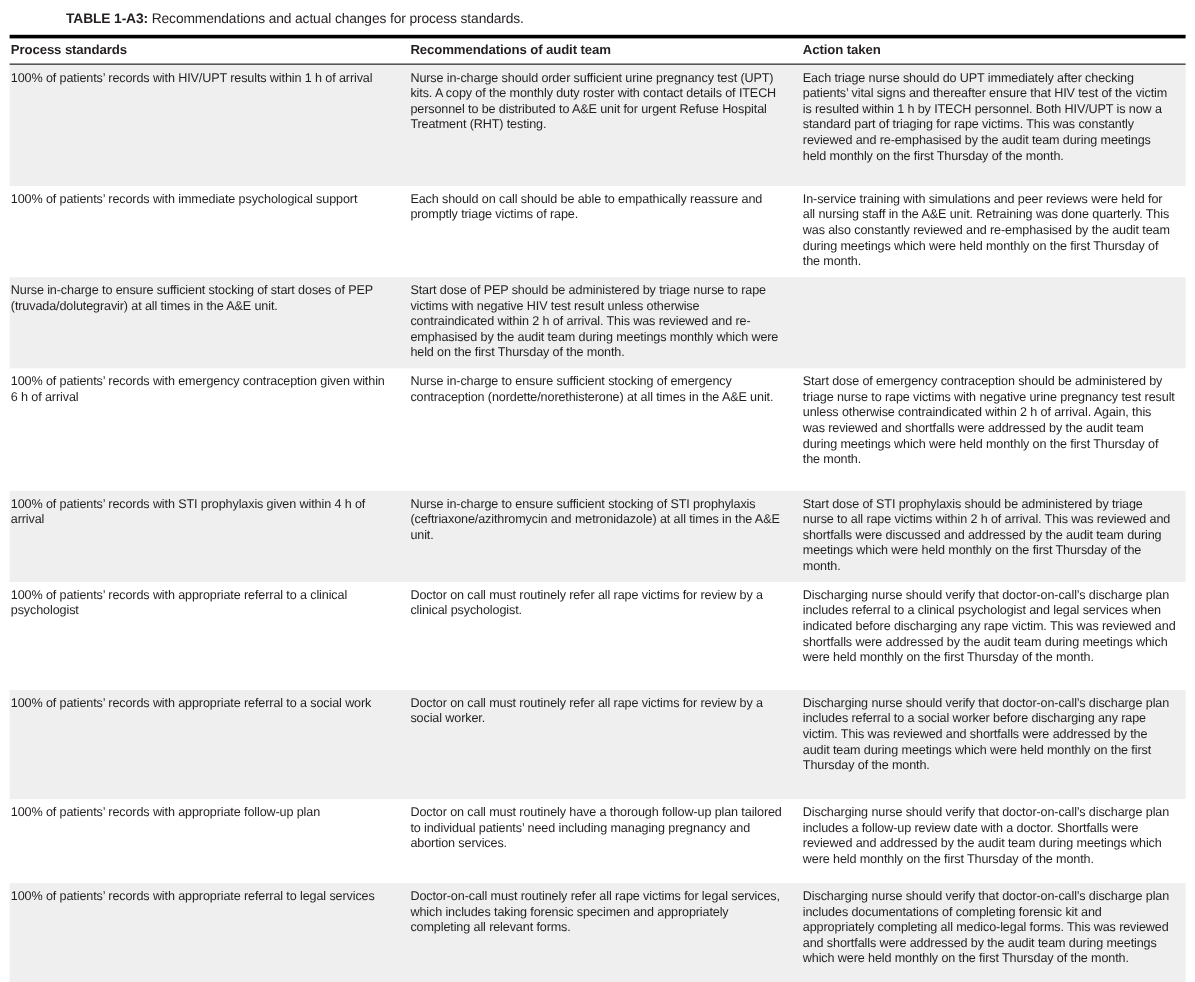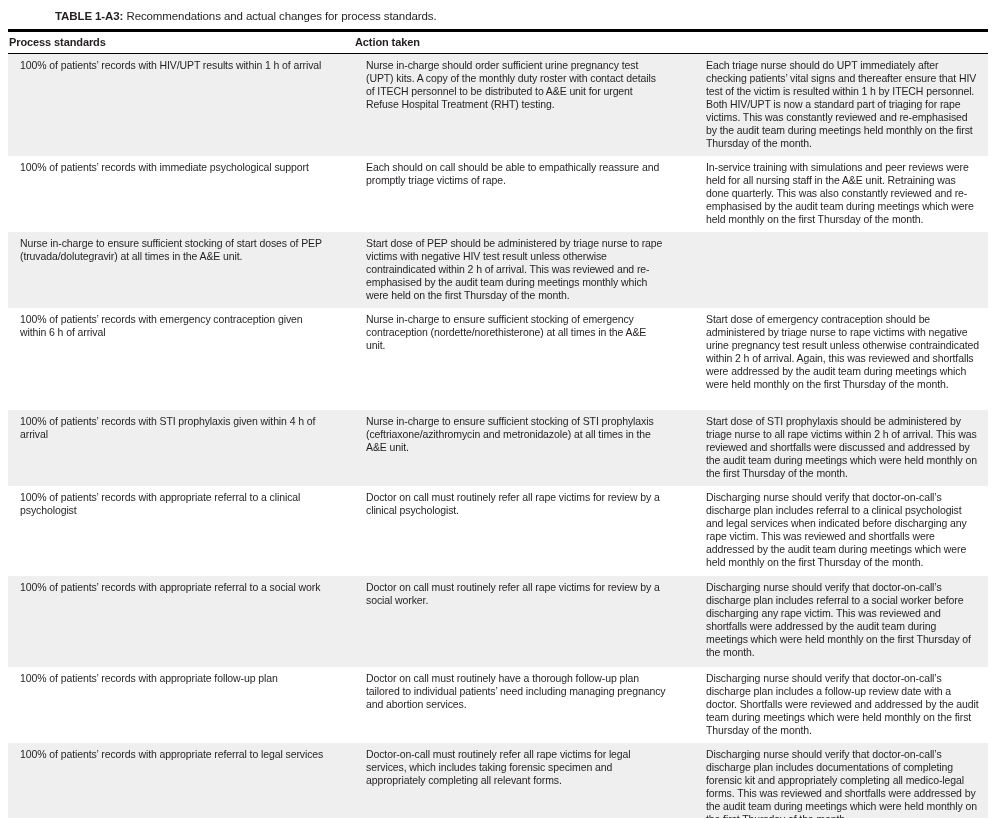--- a/index.html
+++ b/index.html
@@ -19,25 +19,25 @@
     margin-left: 46px;
   }
   .caption .bold { font-weight: bold; }
   .tbl {
     border-top: 3px solid #000000;
     border-bottom: 3px solid #000000;
   }
   .row {
     display: grid;
     grid-template-columns: 327px 321px 1fr;
-    column-gap: 19px;
+    column-gap: 6px;
   }
   .thead { border-bottom: 1px solid #000000; }
   .cell {
-    padding: 5px 8px 6px 12px;
+    padding: 5px 8px 6px 1px;
     font-size: 10.5px;
     line-height: 13px;
     letter-spacing: -0.1px;
     box-sizing: border-box;
   }
   .h {
     font-weight: bold;
     font-size: 11px;
     padding: 4px 8px 4px 1px;
   }
@@ -60,20 +60,21 @@
 <div class="page">
 
   <div class="caption">
     <span class="bold">TABLE 1-A3:</span><span> Recommendations and actual changes for process standards.</span>
   </div>
 
   <div class="tbl">
 
     <div class="row thead">
       <div class="cell h">Process standards</div>
+      <div class="cell h">Recommendations of audit team</div>
       <div class="cell h">Action taken</div>
     </div>
 
     <div class="row">
       <div class="cell">100% of patients’ records with HIV/UPT results within 1 h of arrival</div>
       <div class="cell">Nurse in-charge should order sufficient urine pregnancy test (UPT) kits. A copy of the monthly duty roster with contact details of ITECH personnel to be distributed to A&amp;E unit for urgent Refuse Hospital Treatment (RHT) testing.</div>
       <div class="cell">Each triage nurse should do UPT immediately after checking patients’ vital signs and thereafter ensure that HIV test of the victim is resulted within 1 h by ITECH personnel. Both HIV/UPT is now a standard part of triaging for rape victims. This was constantly reviewed and re-emphasised by the audit team during meetings held monthly on the first Thursday of the month.</div>
     </div>
 
     <div class="row">

